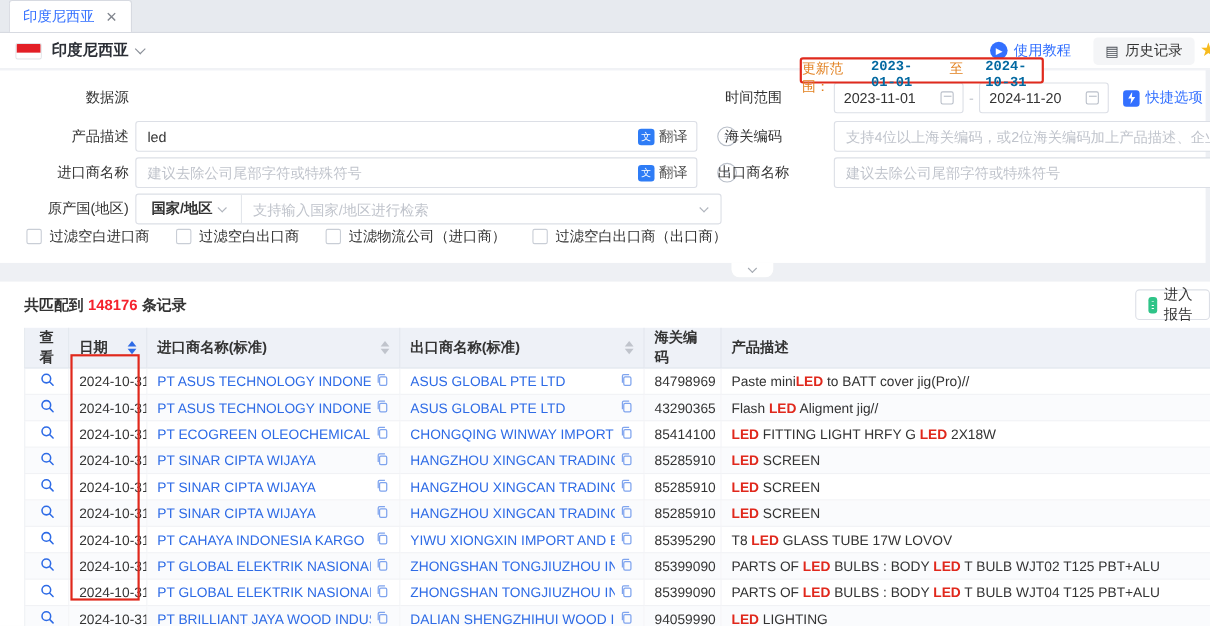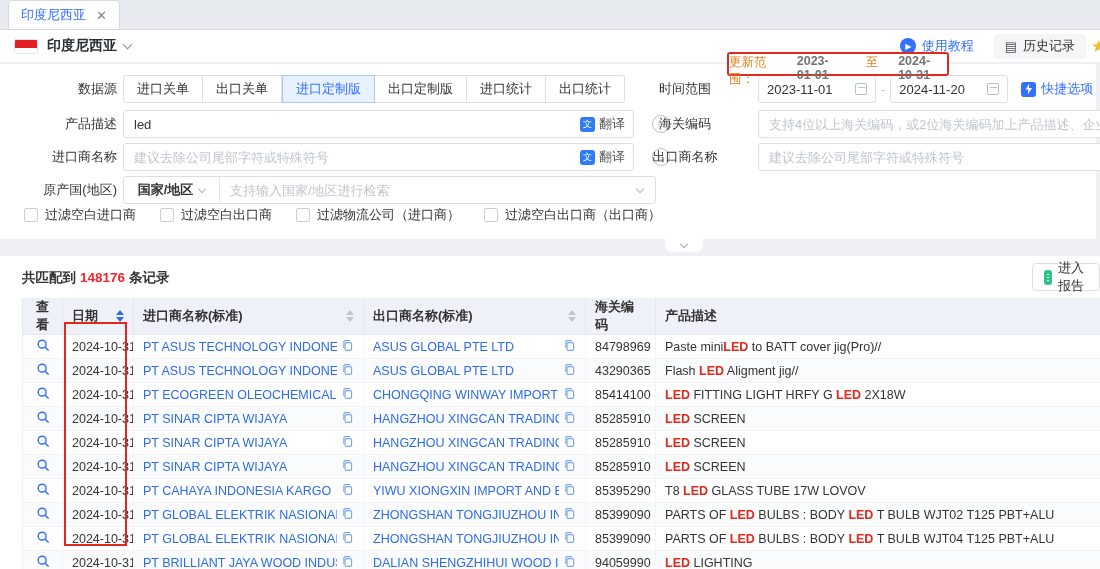--- a/index.html
+++ b/index.html
@@ -33,21 +33,21 @@
     font-size:8px; display:flex; align-items:center; justify-content:center; padding-left:1px; }
   .history-btn { display:flex; align-items:center; gap:6px; background:#f4f5f7;
     border-radius:4px; height:25px; padding:0 11px; color:#333; cursor:pointer; }
   .history-icon { color:#4a4f57; font-size:13px; line-height:1; }
   .star-icon { position:absolute; left:1091px; top:36px; color:#f7bb1e; font-size:17px; }
   
   .update-box { position:absolute; left:727px; top:52px; width:222px; height:24px; z-index:6;
     border:2px solid #e02a1d; border-radius:3px; background:#fff;
     display:flex; align-items:flex-start; justify-content:center; gap:20px; font-size:12.5px; }
   .update-box .lbl { color:#e2801f; }
-  .update-box b { color:#737373; }
+  .update-box b { color:#0369a1;font-family:Liberation Mono, monospace; }
   
   .filter-panel { position:absolute; top:64px; left:0; right:4px; height:175px; background:#fff;text-decoration:underline; }
   .f-label { position:absolute; width:117px; text-align:right; line-height:28px; color:#333; }
   .f-label-r { position:absolute; width:130px; text-align:center; line-height:28px; color:#333; }
   .ds-group { position:absolute; left:123px; top:11px; display:flex; }
   .ds-btn { height:28px; padding:0 13px; background:#fff; border:1px solid #dcdfe6;
     border-left:none; font-size:13px; color:#333; cursor:pointer;
     font-family:inherit; }
   .ds-btn:first-child { border-left:1px solid #dcdfe6; border-radius:3px 0 0 3px; }
   .ds-btn:last-child { border-radius:0 3px 3px 0; }
@@ -158,28 +158,20 @@
 <div class="update-box">
   <span class="lbl">更新范围：</span>
   <b>2023-01-01</b>
   <span class="lbl">至</span>
   <b>2024-10-31</b>
 </div>
 
 <div class="filter-panel">
 
   <span class="f-label" style="left:0;top:11px">数据源</span>
-  <div class="ds-group">
-      <button class="ds-btn">进口关单</button>
-      <button class="ds-btn">出口关单</button>
-      <button class="ds-btn active">进口定制版</button>
-      <button class="ds-btn">出口定制版</button>
-      <button class="ds-btn">进口统计</button>
-      <button class="ds-btn">出口统计</button>
-    </div>
 
   <span class="f-label-r" style="left:620px;top:11px">时间范围</span>
   <div class="date-row">
     <div class="date-box">
       <span>2023-11-01</span>
       <span class="cal"></span>
     </div>
     <span class="dash">-</span>
     <div class="date-box">
       <span>2024-11-20</span>

